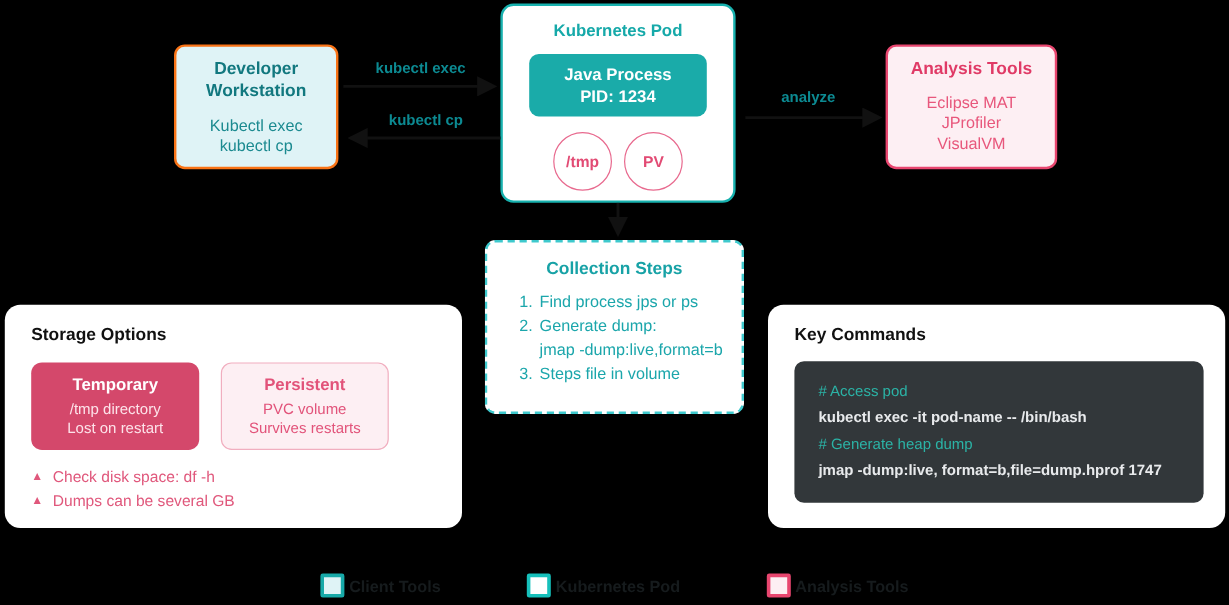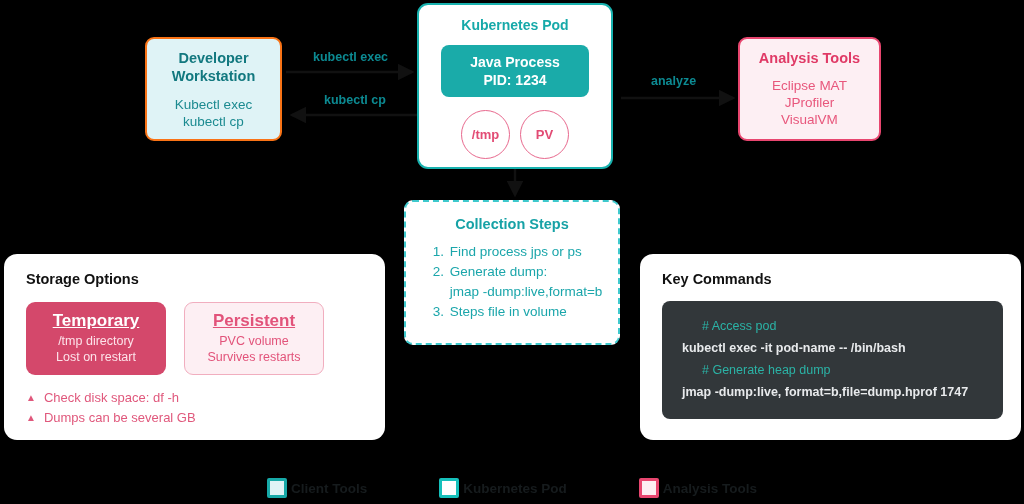--- a/index.html
+++ b/index.html
@@ -177,24 +177,23 @@
   #card-temporary {
     background: #d4486b;
     color: #ffffff;
   }
   #card-persistent {
     background: #fdeff3;
     border: 1.6px solid #f1aebf;
     color: #e2537a;
   }
   .storage-card .ct {
-    font-size: 17px;
+    font-size: 14px;
     font-weight: bold;
     line-height: 17px;
-    text-decoration: underline;
   }
   .storage-card .cs {
     font-size: 12.5px;
     line-height: 16px;
     margin-top: 4px;
   }
   #card-temporary .cs { color: #fde3ea; }
   #storage-notes {
     margin-top: 13px;
     color: #e0587c;
@@ -213,21 +212,21 @@
     width: 341px;
     height: 118px;
     background: #32373a;
     border-radius: 8px;
     box-sizing: border-box;
     padding: 14px 0 0 20px;
     font-family: "Liberation Sans", sans-serif;
     font-size: 12.5px;
     line-height: 22px;
   }
-  #code-block .comment { color: #2bb3a6; margin-left: 20px; }
+  #code-block .comment { color: #2bb3a6; }
   #code-block .cmd { color: #e8eaec; font-weight: bold; }
 
   
   .arrow-label {
     position: absolute;
     color: #0c8a92;
     font-size: 12.5px;
     font-weight: bold;
     white-space: nowrap;
   }

